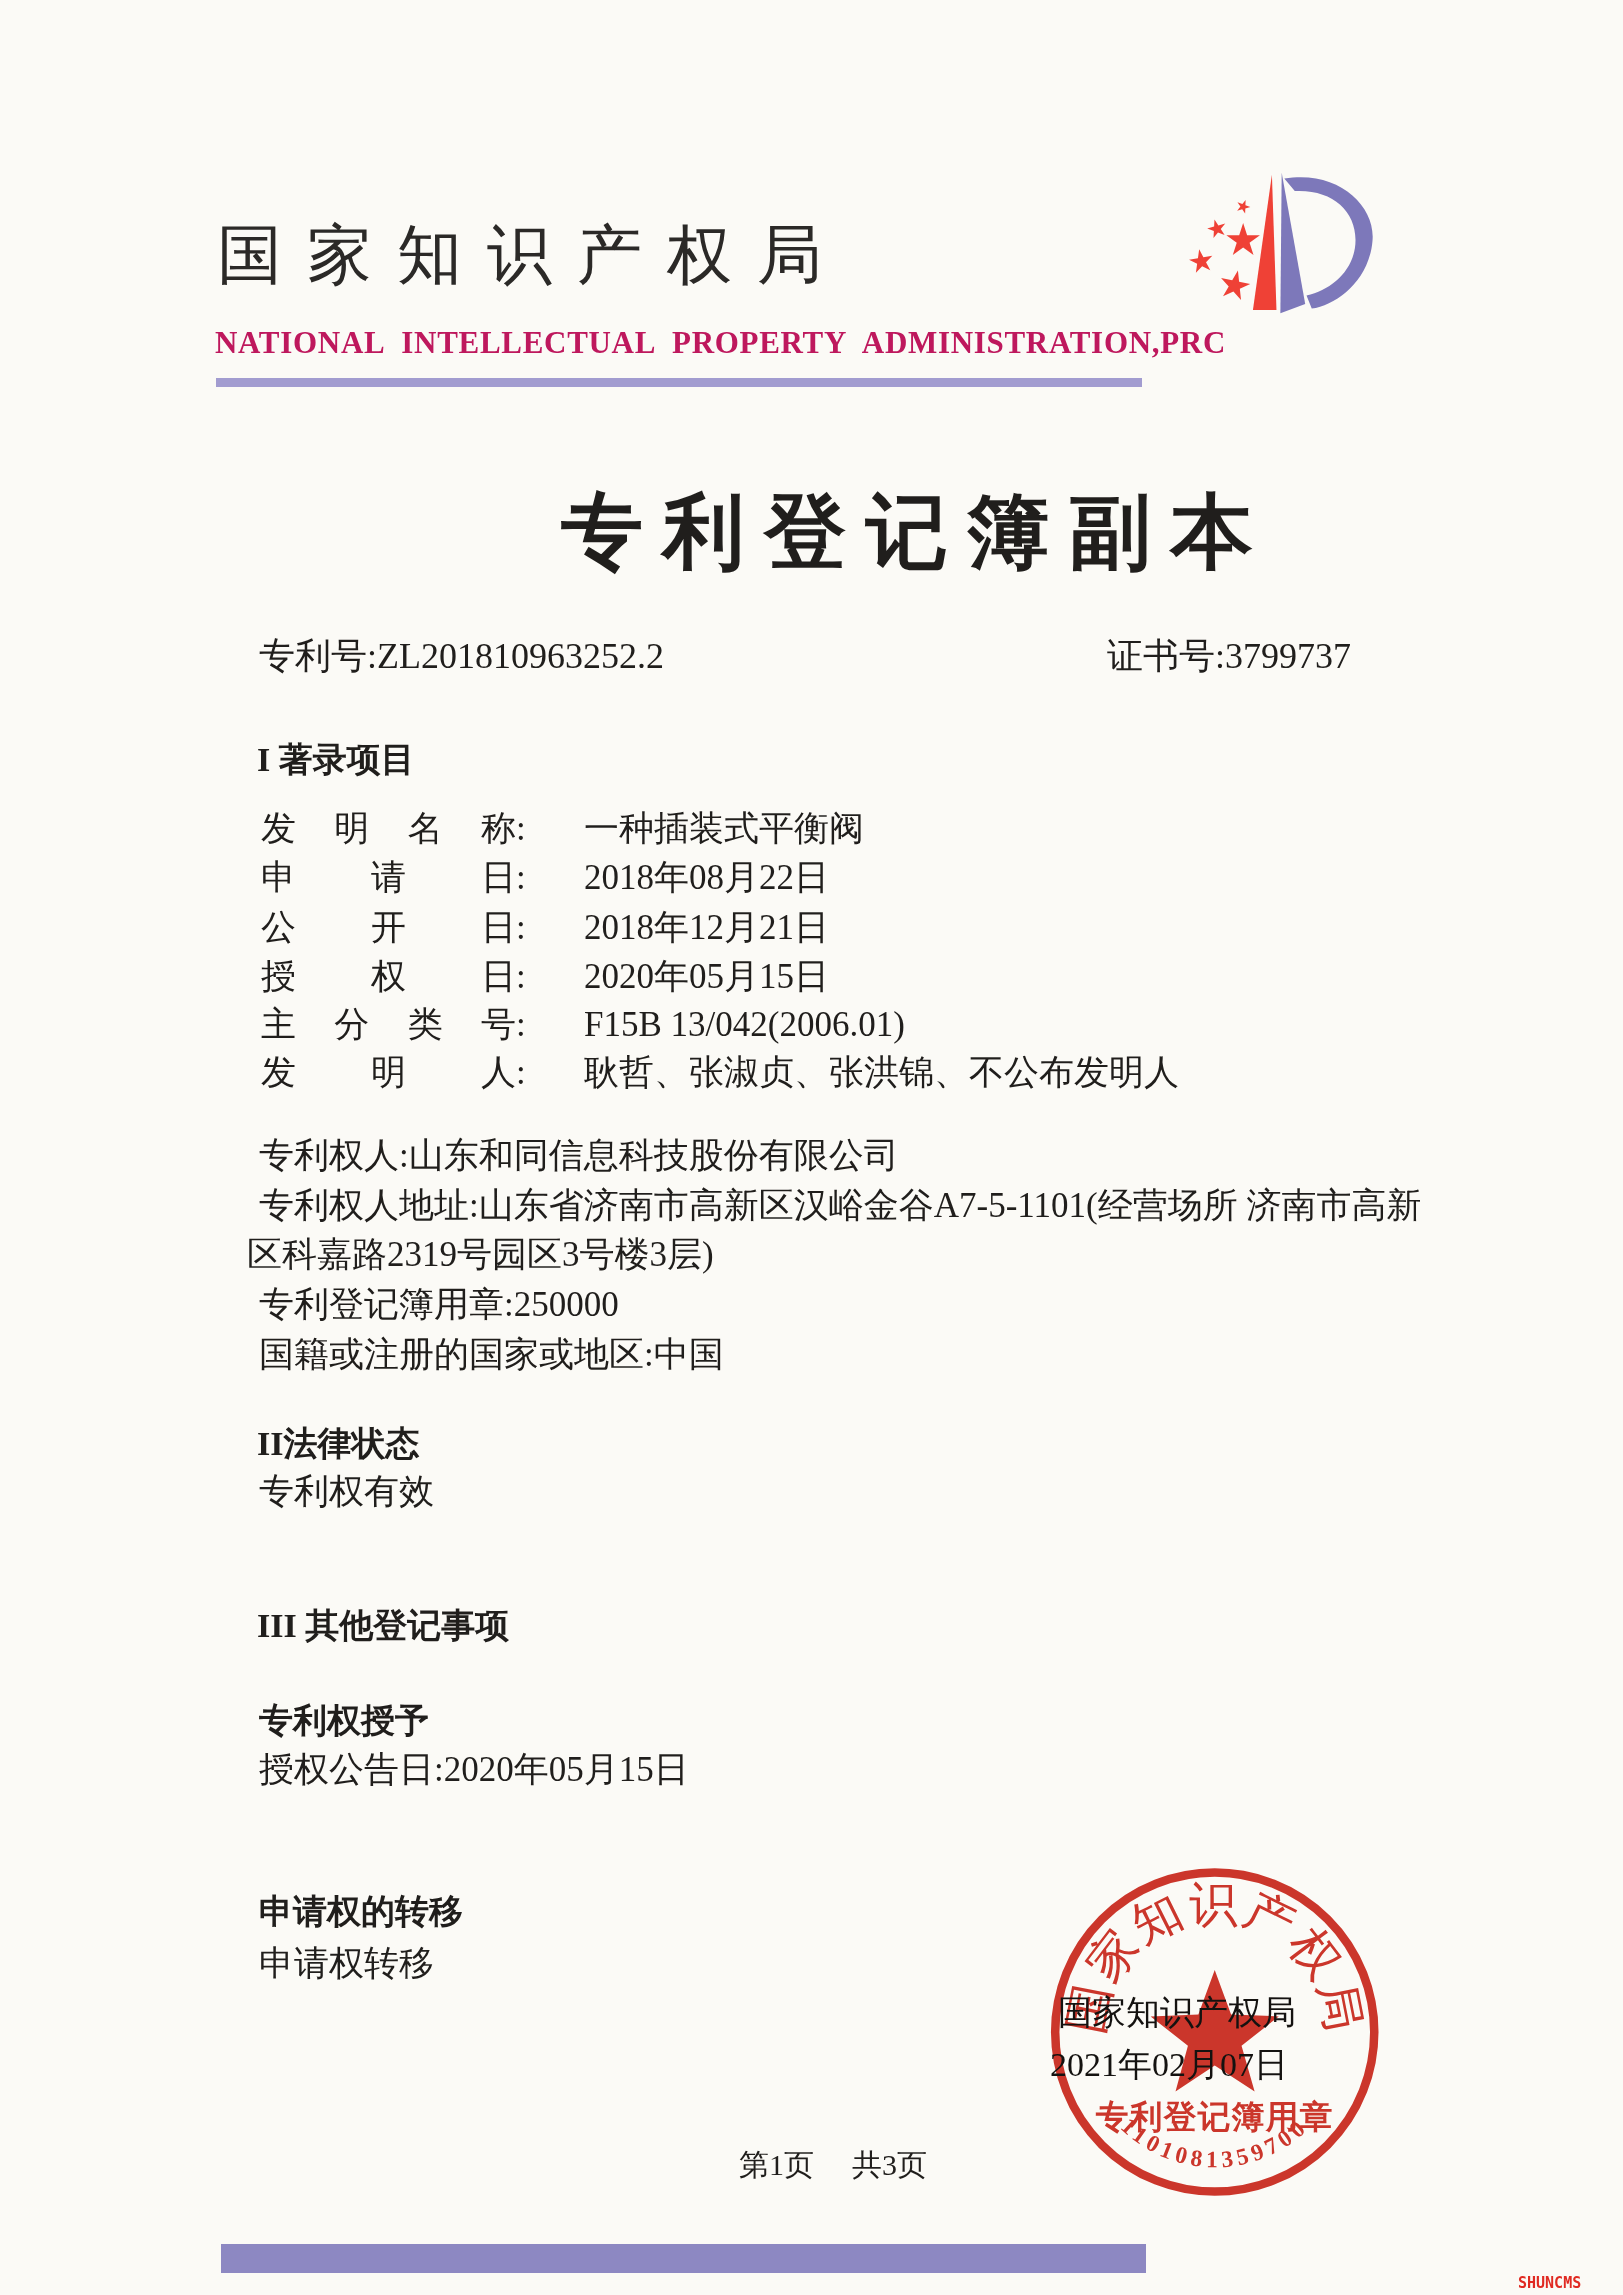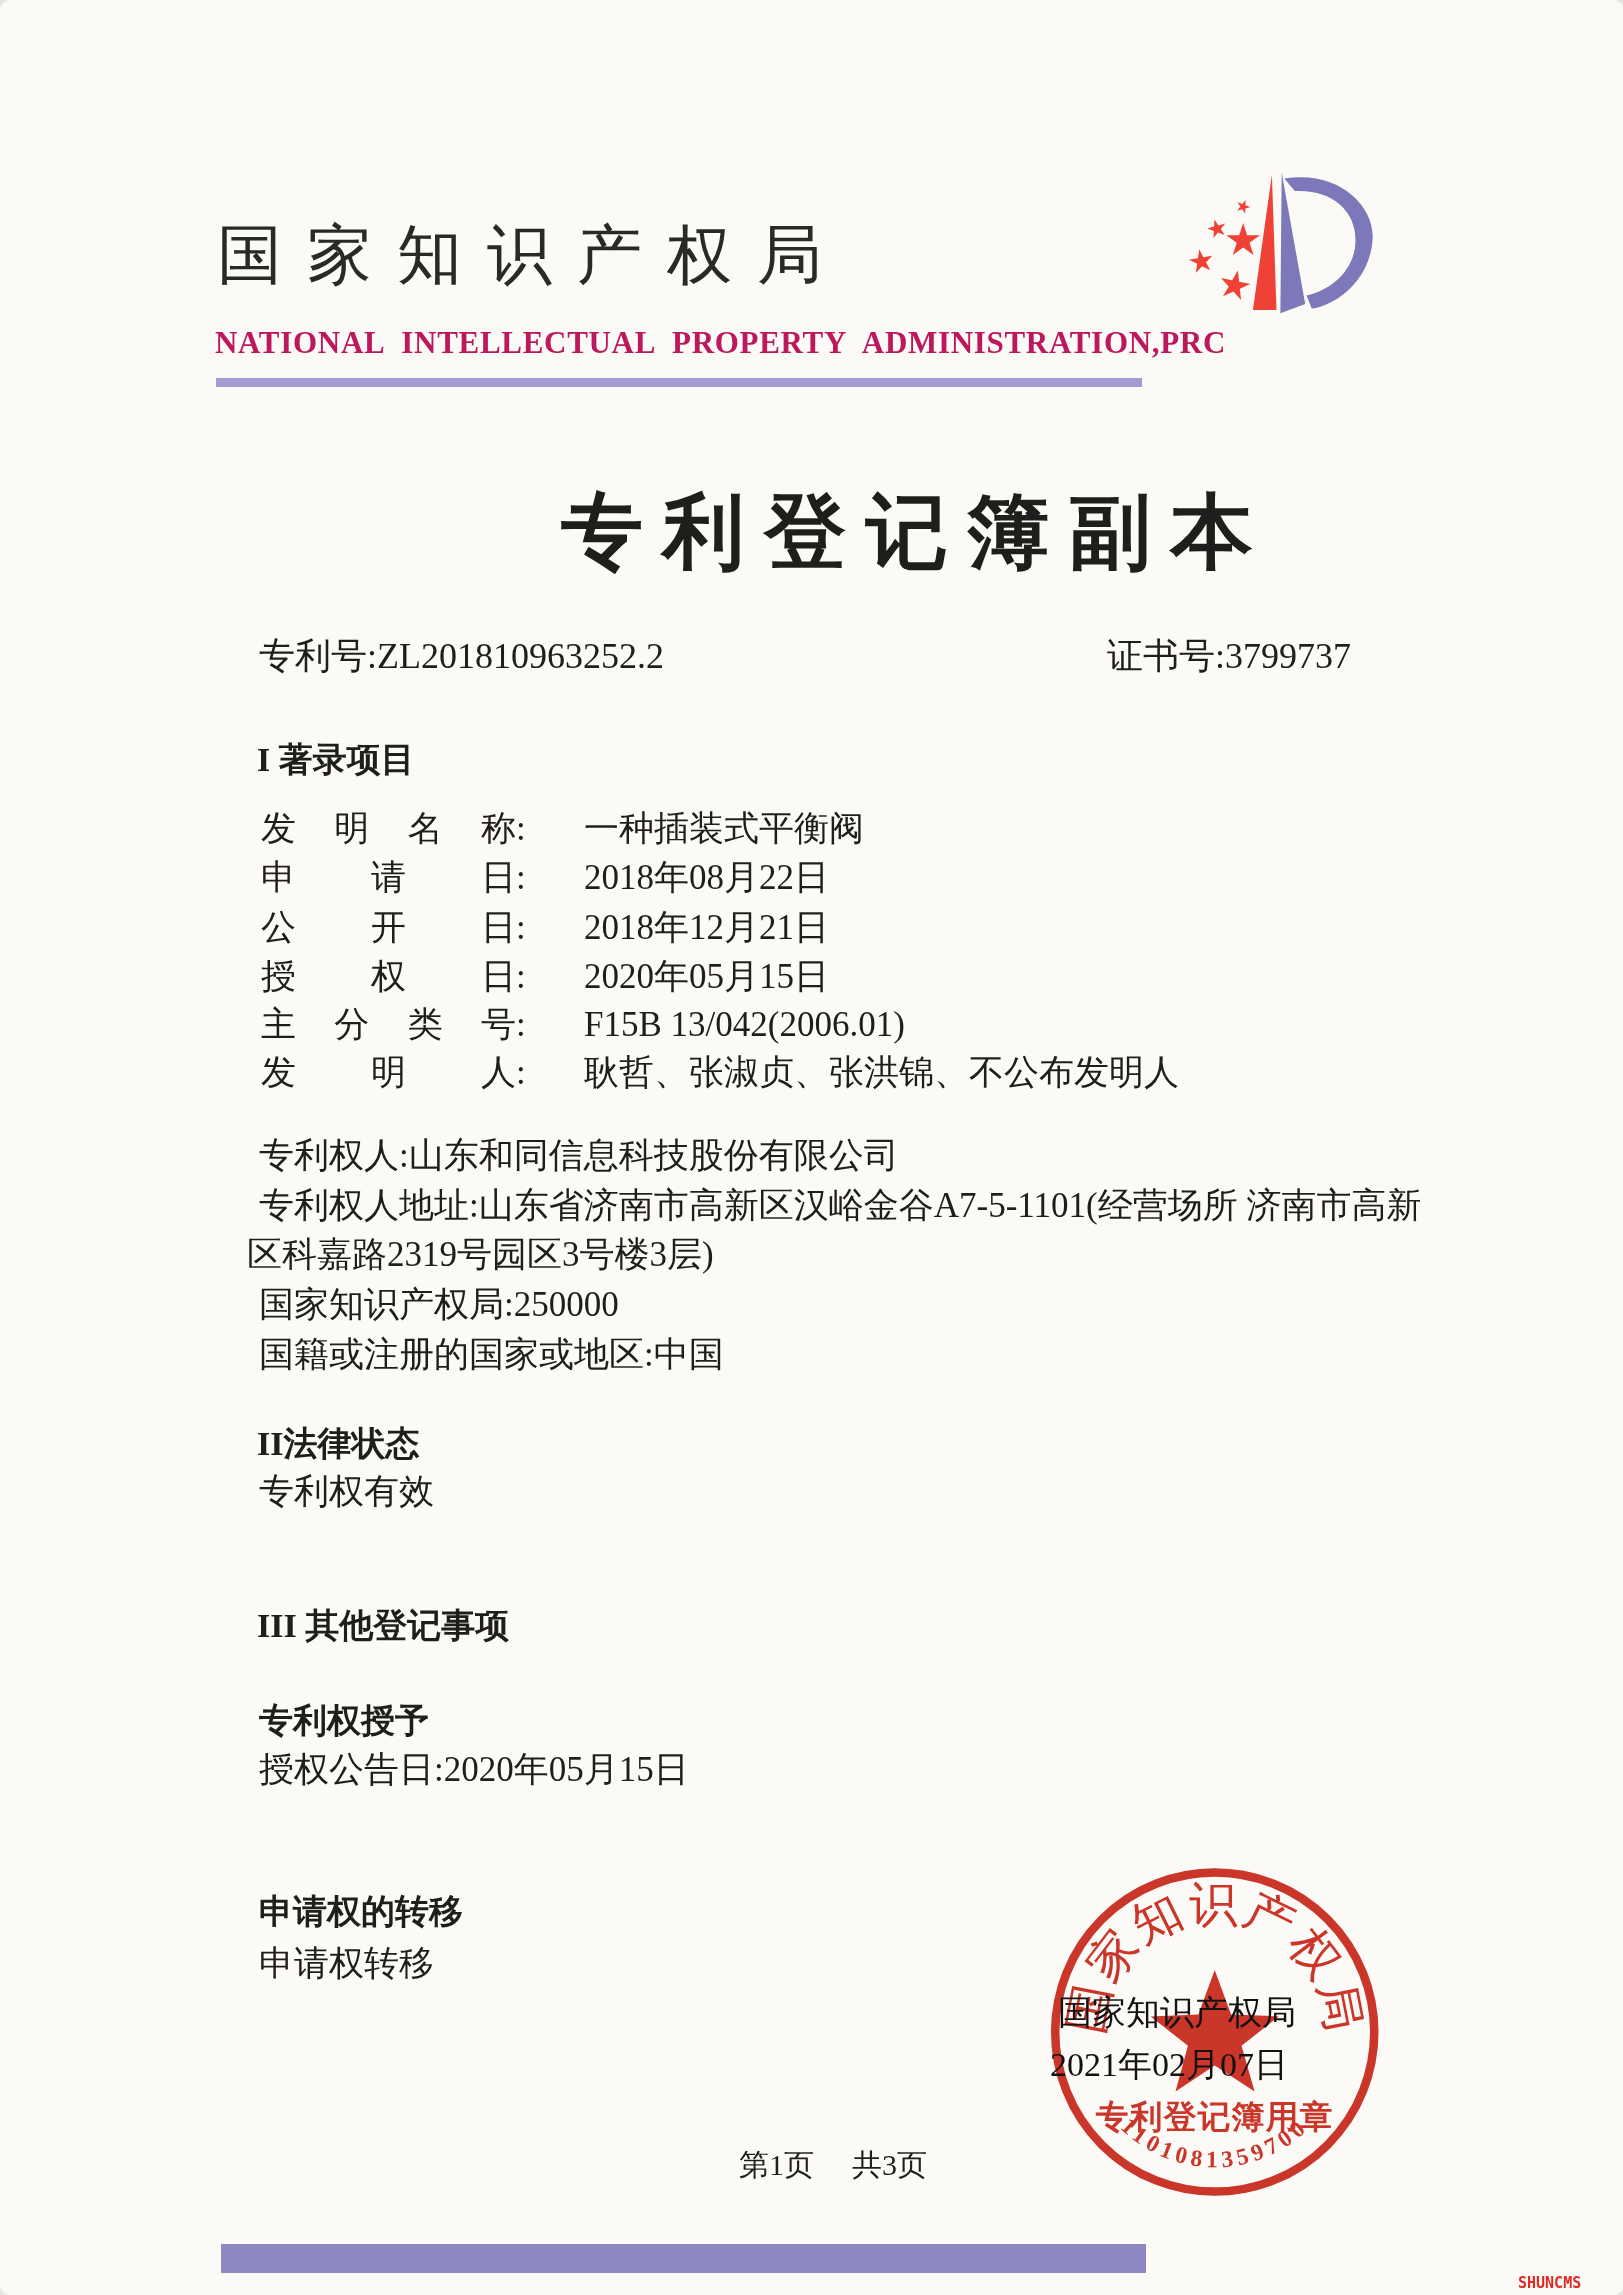--- a/index.html
+++ b/index.html
@@ -1,21 +1,20 @@
 <!DOCTYPE html>
 <html style="font-size:10.5px"><head>
 <meta charset="utf-8">
 <style>
   html,body{margin:0;padding:0;background:#e8e6e1;}
   #page{
     position:relative;width:1624px;height:2295px;margin:0 auto;
     background:#fbfaf6;overflow:hidden;
     font-family:"Liberation Serif","DejaVu Serif",serif;
     color:#201e1c;
-    border-radius:11px;
   }
   .abs{position:absolute;white-space:nowrap;line-height:1;}
   .agency-cn{font-size:65px;letter-spacing:25px;color:#2b2927;}
   .agency-en{font-size:31px;font-weight:bold;letter-spacing:0.7px;word-spacing:9.2px;color:#be185d;font-family:Liberation Serif, serif;}
   .hline{background:#a29cd0;}
   .doc-title{font-size:82px;font-weight:bold;letter-spacing:19.6px;margin-left:10px;}
   .meta{font-size:36px;}
   .sec-h{font-size:34px;font-weight:bold;}
   .body-t{font-size:35px;}
   .row{position:absolute;font-size:35px;white-space:nowrap;line-height:1;}
@@ -103,21 +102,21 @@
         <span>发</span>
         <span>明</span>
         <span>人</span>
       </span><span>:</span>
     <span class="val">耿哲、张淑贞、张洪锦、不公布发明人</span>
   </div>
 
   <div class="abs body-t" style="left:259px;top:1138px;">专利权人:山东和同信息科技股份有限公司</div>
   <div class="abs body-t" style="left:259px;top:1188px;">专利权人地址:山东省济南市高新区汉峪金谷A7-5-1101(经营场所 济南市高新</div>
   <div class="abs body-t" style="left:247px;top:1237px;">区科嘉路2319号园区3号楼3层)</div>
-  <div class="abs body-t" style="left:259px;top:1287px;">国家知识产权局:250000</div>
+  <div class="abs body-t" style="left:259px;top:1287px;">专利登记簿用章:250000</div>
   <div class="abs body-t" style="left:259px;top:1337px;">国籍或注册的国家或地区:中国</div>
 
   <div class="abs sec-h" style="left:257px;top:1427px;">II法律状态</div>
   <div class="abs body-t" style="left:259px;top:1474px;">专利权有效</div>
 
   <div class="abs sec-h" style="left:257px;top:1609px;">III 其他登记事项</div>
   <div class="abs sec-h" style="left:259px;top:1704px;">专利权授予</div>
   <div class="abs body-t" style="left:259px;top:1752px;">授权公告日:2020年05月15日</div>
   <div class="abs sec-h" style="left:259px;top:1895px;">申请权的转移</div>
   <div class="abs body-t" style="left:259px;top:1946px;">申请权转移</div>

